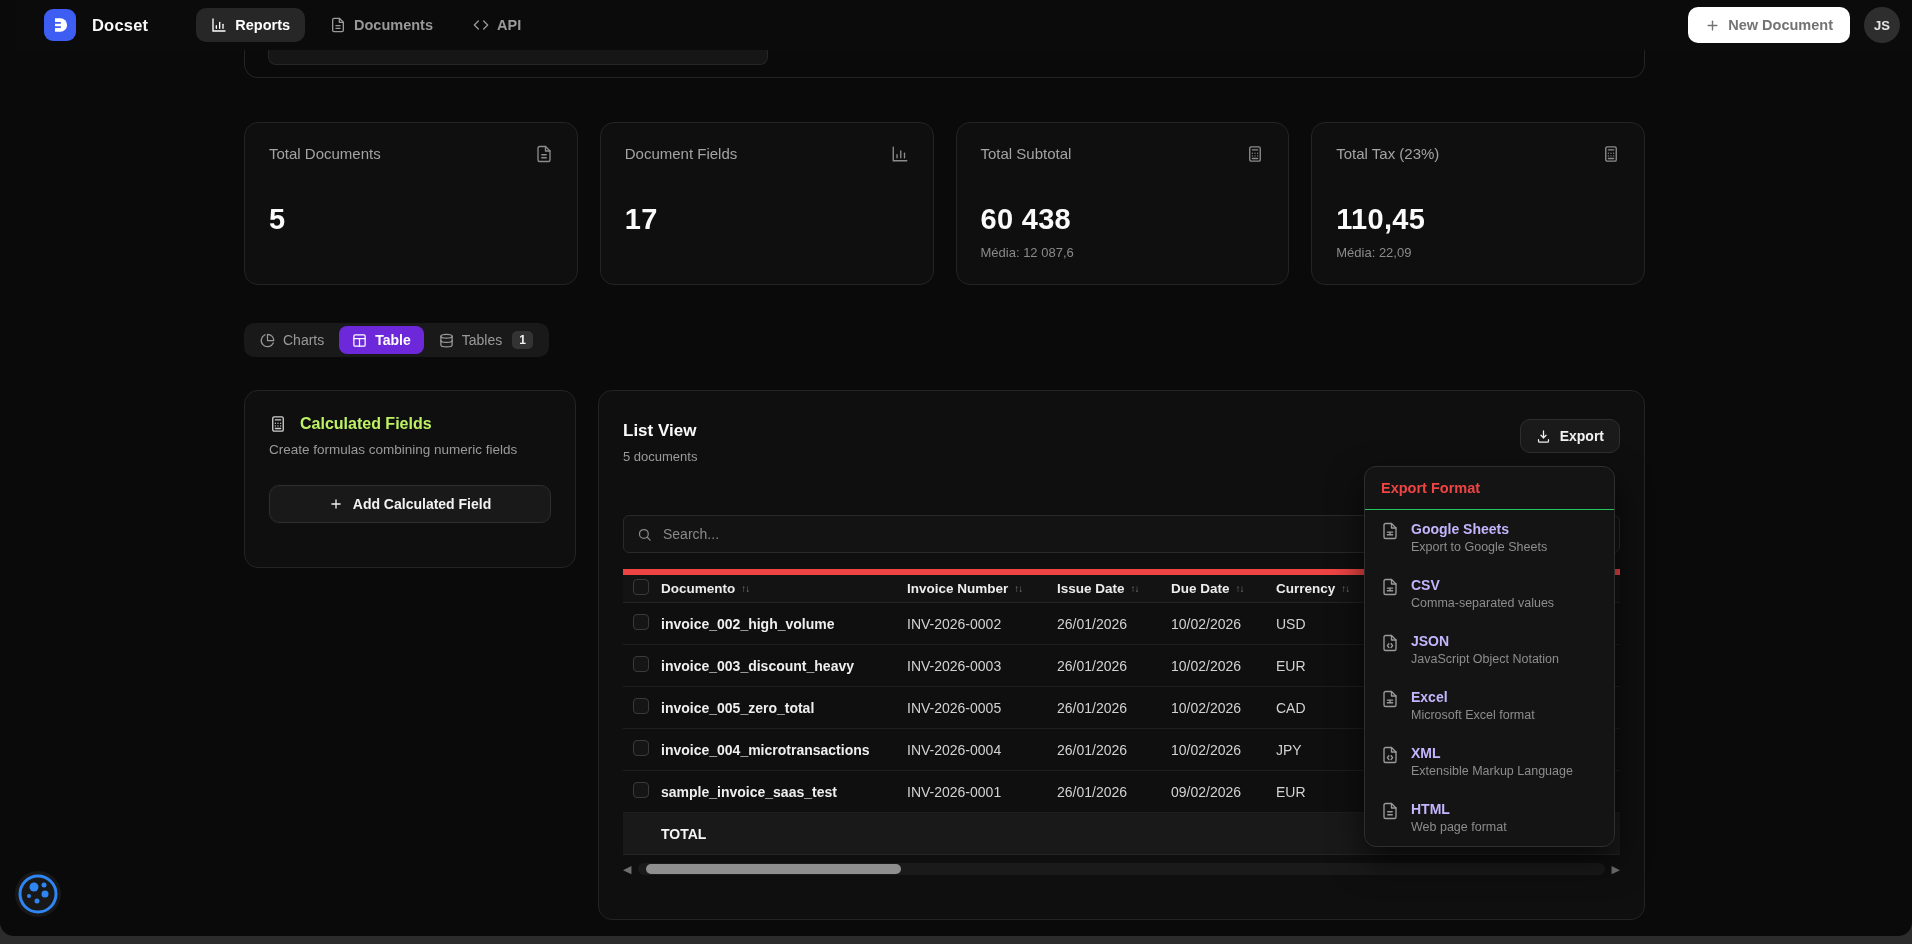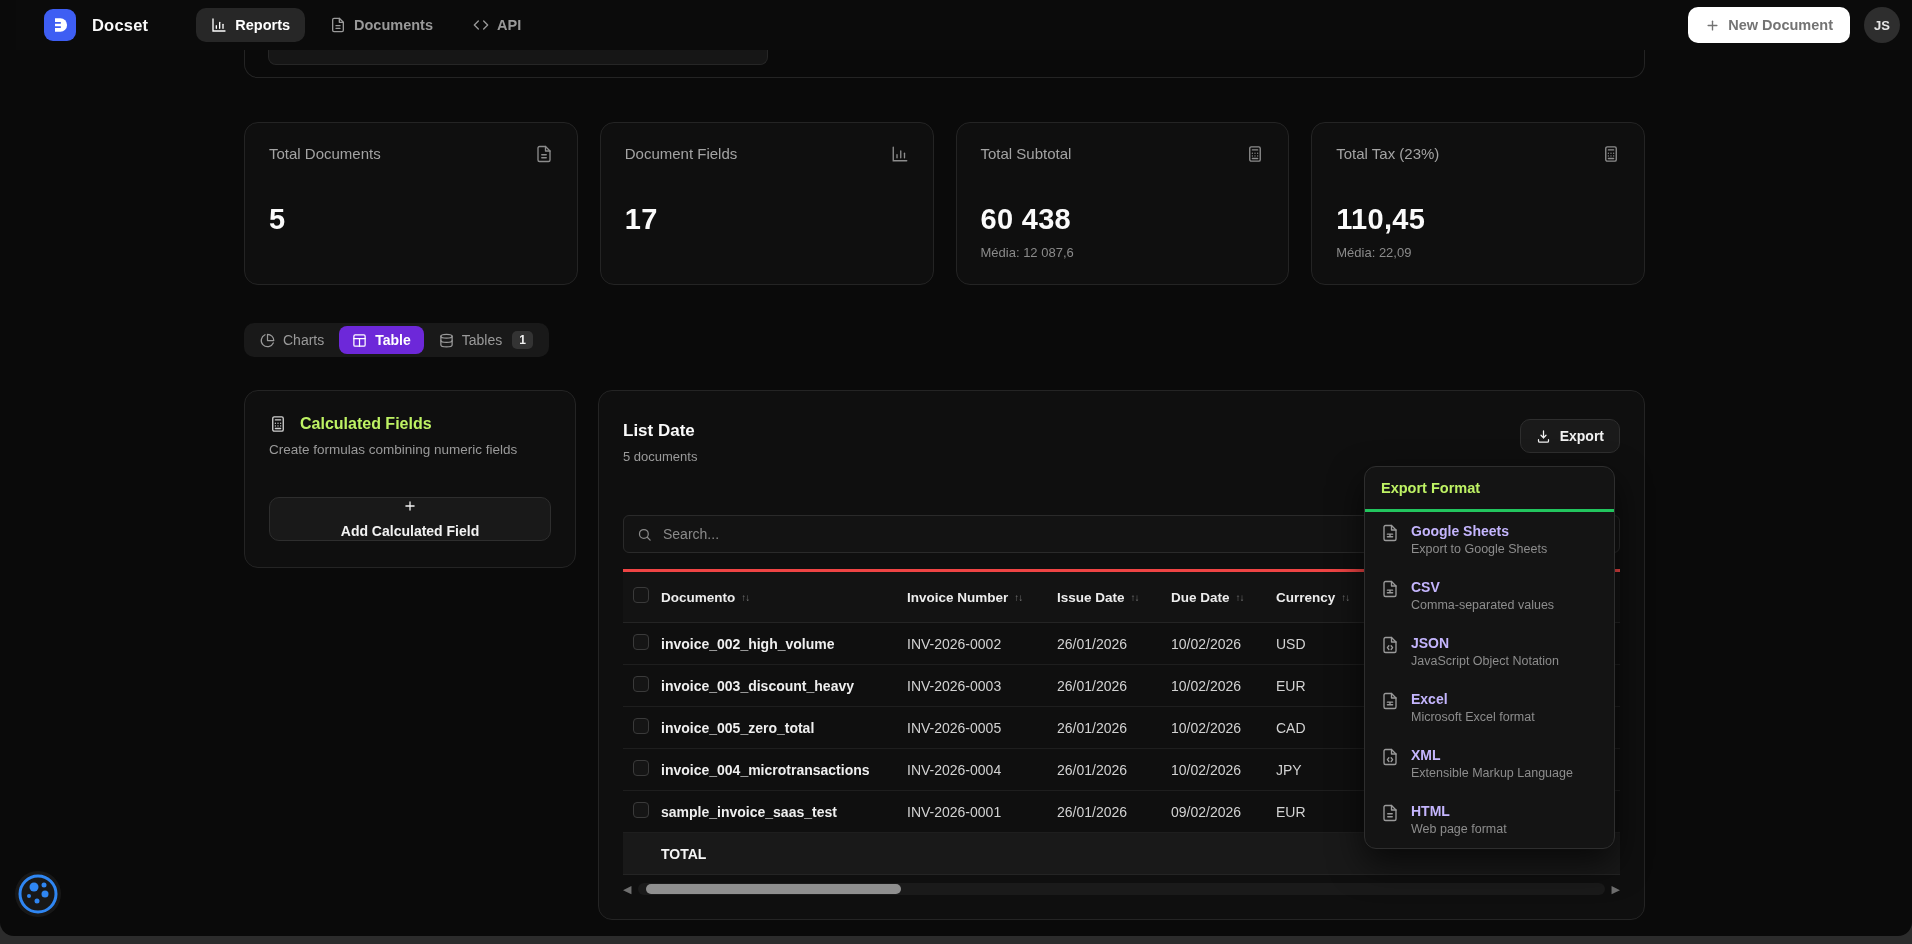--- a/index.html
+++ b/index.html
@@ -52,23 +52,23 @@
   .vtab svg { width:15px; height:15px; }
   .vtab-badge { background:#333; color:#f0f0f0; font-size:12px; font-weight:600; border-radius:5px;
                 padding:2px 7px; margin-left:2px; }
 
   
   .calc-panel { position:absolute; left:244px; top:390px; width:332px; height:178px;
                 background:#0f0f0f; border:1px solid #242424; border-radius:14px; padding:24px; }
   .calc-head { display:flex; align-items:center; gap:13px; color:#bef264; font-size:16px; font-weight:bold;text-align:center; }
   .calc-head svg { width:18px; height:18px; color:#cfcfcf; }
   .calc-desc { color:#9a9a9a; font-size:13.5px; margin-top:9px; }
-  .add-calc-btn { margin-top:40px; width:100%; height:44px; display:flex; align-items:center; justify-content:center;
+  .add-calc-btn { margin-top:28px; width:100%; height:38px; display:flex; align-items:center; justify-content:center;
                   gap:10px; background:#191919; border:1px solid #2e2e2e; border-radius:10px;
-                  color:#f2f2f2; font-size:14px; font-weight:600; cursor:pointer; font-family:inherit;flex-direction:column; }
+                  color:#f2f2f2; font-size:14px; font-weight:600; cursor:pointer; font-family:inherit; }
   .add-calc-btn svg { width:14px; height:14px; }
 
   
   .list-panel { position:absolute; left:598px; top:390px; width:1047px; height:530px;
                 background:#0f0f0f; border:1px solid #242424; border-radius:14px; padding:24px; }
   .lv-header { display:flex; justify-content:space-between; height:64px; margin-bottom:36px; }
   .lv-title { color:#fafafa; font-size:17px; font-weight:bold; margin-top:6px; }
   .lv-sub { color:#9a9a9a; font-size:13px; margin-top:8px; }
   .export-btn { display:flex; align-items:center; gap:9px; height:34px; padding:0 15px; margin-top:4px;
                 background:#1a1a1a; border:1px solid #2e2e2e; border-radius:10px; color:#f2f2f2;
@@ -77,21 +77,21 @@
 
   .search-box { display:flex; align-items:center; gap:11px; height:38px; background:#131313;
                 border:1px solid #2a2a2a; border-radius:6px; padding:0 13px; }
   .search-box svg { width:15px; height:15px; color:#8a8a8a; flex:none; }
   .search-box input { flex:1; background:transparent; border:none; outline:none; color:#e5e5e5;
                       font-size:14px; font-family:inherit; }
   .search-box input::placeholder { color:#8a8a8a; }
 
   .tbl { margin-top:16px; }
   .trow { display:flex; align-items:center; }
-  .thead { height:54px; background:#131313; border-top:3px solid #ef4444; border-bottom:1px solid #242424; }
+  .thead { height:34px; background:#131313; border-top:6px solid #ef4444; border-bottom:1px solid #242424; }
   .th { color:#ececec; font-size:13.5px; font-weight:bold; display:flex; align-items:center; gap:6px; cursor:pointer; }
   .sort { color:#777; font-size:10px; letter-spacing:-1px; }
   .col-check { width:38px; padding-left:10px; flex:none; }
   .col-name { width:246px; flex:none; }
   .col-inv { width:150px; flex:none; }
   .col-issue { width:114px; flex:none; }
   .col-due { width:105px; flex:none; }
   .col-cur { flex:1; }
   .drow { height:42px; border-bottom:1px solid #1e1e1e; cursor:pointer; }
   .cell { color:#d2d2d2; font-size:14px; }
@@ -104,22 +104,22 @@
   .hscroll { display:flex; align-items:center; margin-top:7px; height:14px; gap:7px; }
   .scroll-arrow { color:#6f6f6f; font-size:11px; line-height:14px; cursor:pointer; flex:none; }
   .scroll-track { flex:1; height:12px; background:#1a1a1a; border-radius:7px; position:relative; }
   .scroll-thumb { position:absolute; left:8px; top:1px; width:255px; height:10px; background:#8f8f8f;
                   border-radius:6px; cursor:grab; }
 
   
   .export-menu { position:absolute; left:1364px; top:466px; width:251px; background:#141414;
                  border:1px solid #2e2e2e; border-radius:12px; z-index:50;
                  box-shadow:0 14px 34px rgba(0,0,0,.65); overflow:hidden; }
-  .em-title { color:#bef264; font-size:14.5px; font-weight:bold; padding:13px 16px;
-              border-bottom:3px solid #22c55e; }
+  .em-title { color:#ef4444; font-size:14.5px; font-weight:bold; padding:13px 16px;
+              border-bottom:1px solid #22c55e; }
   .em-item { display:flex; gap:12px; padding:10px 16px; cursor:pointer; }
   .em-item svg { width:18px; height:18px; color:#9a9a9a; flex:none; margin-top:2px; }
   .em-label { color:#c4b5fd; font-size:14px; font-weight:bold; line-height:19px; }
   .em-desc { color:#8d8d8d; font-size:12.5px; line-height:17px; }
 
   
   .cookie-btn { position:absolute; left:15px; top:871px; width:46px; height:46px; border-radius:50%;
                 background:#181818; border:none; cursor:pointer; z-index:60; padding:0; }
 </style>
 </head>
@@ -321,21 +321,21 @@
       <svg viewBox="0 0 24 24" fill="none" stroke="currentColor" stroke-width="2.2" stroke-linecap="round">
           <use href="#i-plus"></use>
         </svg>
       <span>Add Calculated Field</span>
     </button>
   </aside>
 
   <section class="list-panel">
     <div class="lv-header">
       <div>
-        <div class="lv-title">List Date</div>
+        <div class="lv-title">List View</div>
         <div class="lv-sub">5 documents</div>
       </div>
       <button class="export-btn">
         <svg viewBox="0 0 24 24" fill="none" stroke="currentColor" stroke-width="2" stroke-linecap="round" stroke-linejoin="round">
             <use href="#i-download"></use>
           </svg>
         <span>Export</span>
       </button>
     </div>
 

